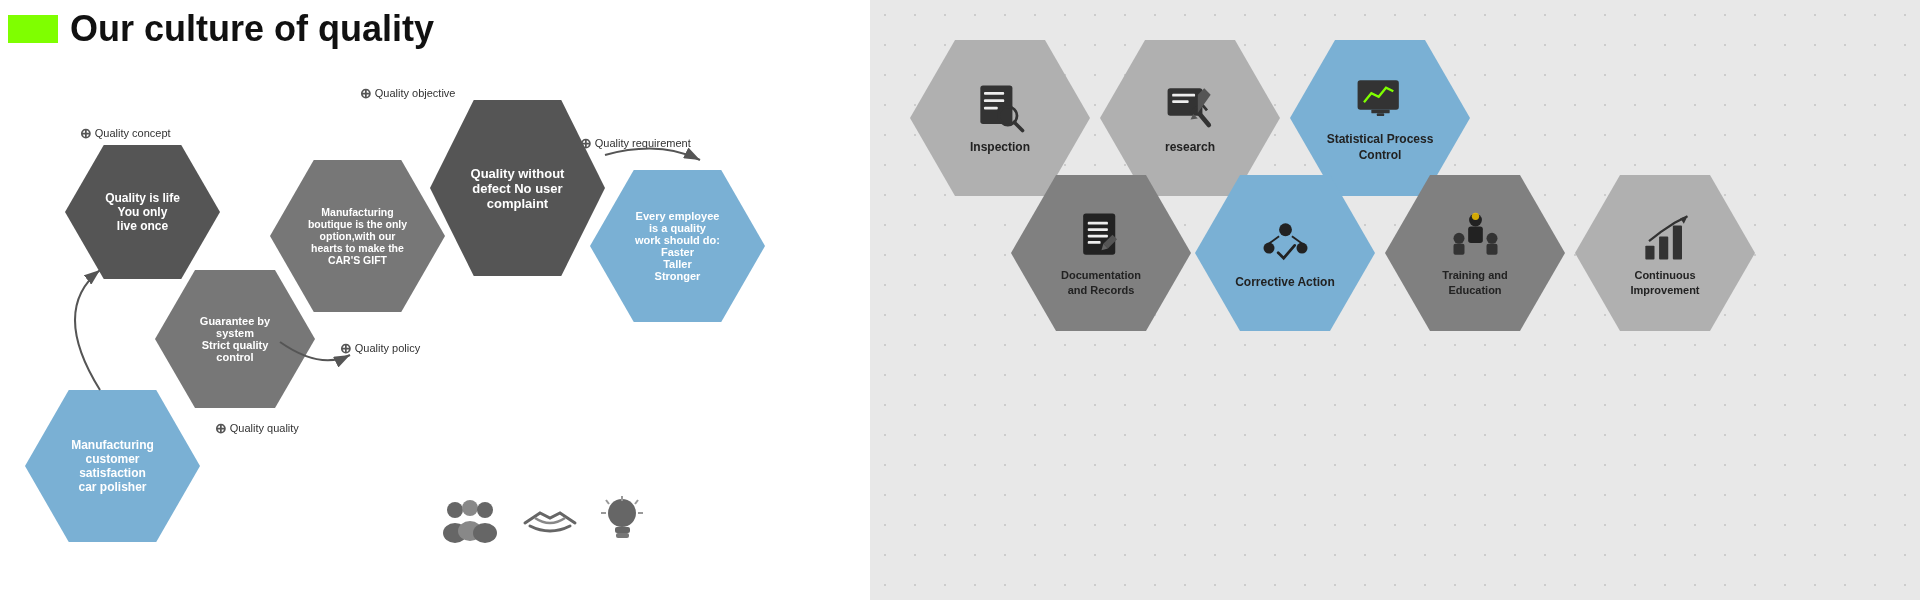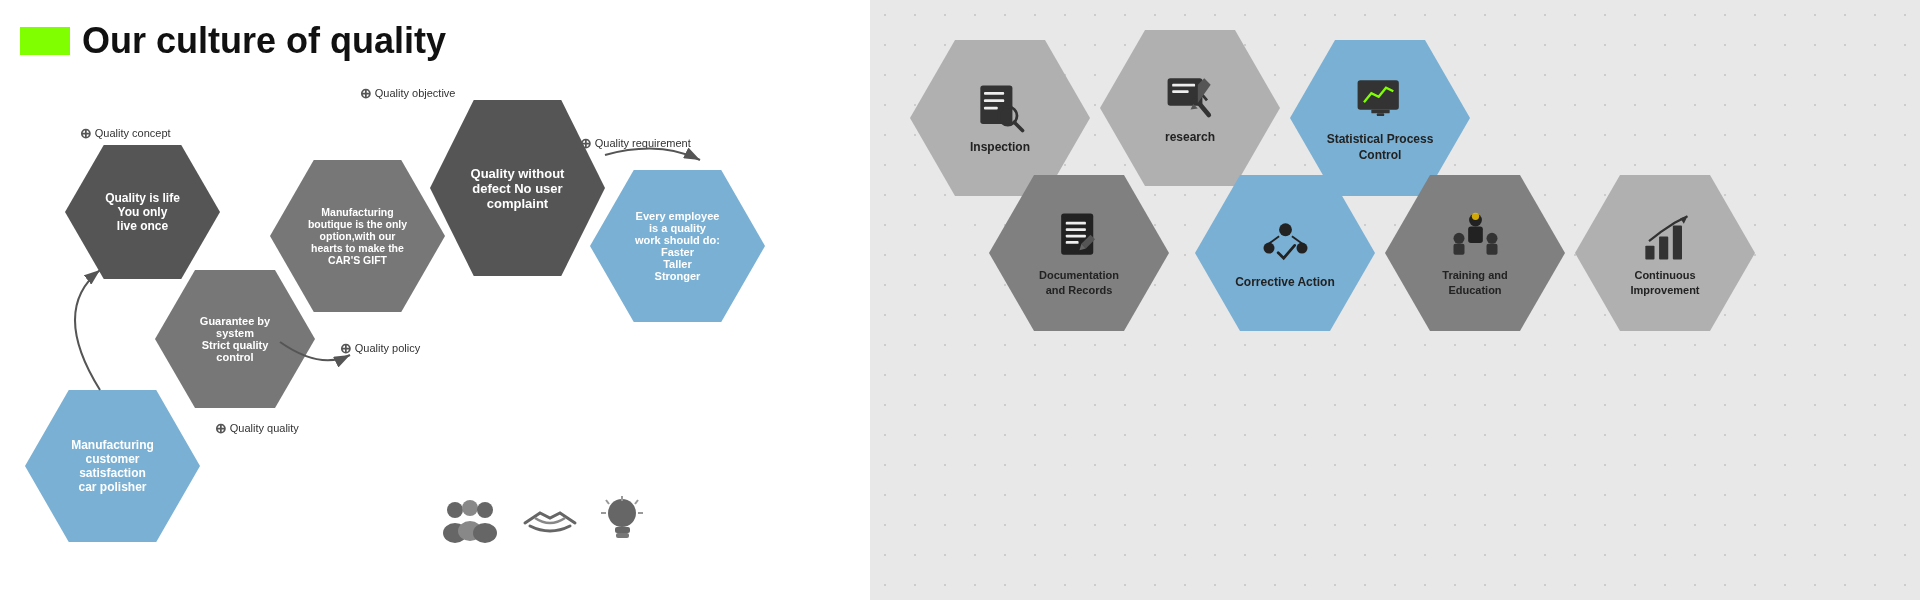--- a/index.html
+++ b/index.html
@@ -11,21 +11,21 @@
       overflow: hidden;
       display: flex;
     }
 
     
     .left-panel {
       width: 870px;
       height: 600px;
       background: #fff;
       position: relative;
-      padding: 20px;
+      padding: 8px;
     }
 
     .title-area {
       display: flex;
       align-items: center;
       gap: 12px;
       margin-bottom: 10px;
     }
     .green-bar {
       width: 50px;
@@ -297,21 +297,21 @@
         <rect x="8" y="5" width="35" height="42" rx="3" fill="#333"></rect>
         <rect x="12" y="12" width="22" height="3" rx="1" fill="#eee"></rect>
         <rect x="12" y="20" width="22" height="3" rx="1" fill="#eee"></rect>
         <rect x="12" y="28" width="15" height="3" rx="1" fill="#eee"></rect>
         <circle cx="38" cy="38" r="10" fill="none" stroke="#333" stroke-width="3"></circle>
         <line x1="45" y1="45" x2="54" y2="54" stroke="#333" stroke-width="4" stroke-linecap="round"></line>
       </svg>
       <span class="hex-label">Inspection</span>
     </div>
 
-    <div class="hex-item gray-light" style="top:0; left:200px;align-items:center;">
+    <div class="hex-item gray-light" style="top:10px; left:200px;align-items:center;">
       <svg class="icon-svg" viewBox="0 0 60 60">
         <rect x="5" y="8" width="38" height="30" rx="3" fill="#333"></rect>
         <rect x="10" y="14" width="25" height="3" rx="1" fill="#eee"></rect>
         <rect x="10" y="21" width="18" height="3" rx="1" fill="#eee"></rect>
         <path d="M35 30 L50 48" stroke="#333" stroke-width="5" stroke-linecap="round"></path>
         <path d="M30 35 L42 25 L48 32" stroke="#333" stroke-width="3" fill="none"></path>
 
         <path d="M38 15 L45 8 L52 15 L38 35 Z" fill="#555"></path>
         <path d="M30 42 L33 36 L38 41 Z" fill="#555"></path>
       </svg>
@@ -322,21 +322,21 @@
       <svg class="icon-svg" viewBox="0 0 60 60">
         <rect x="5" y="8" width="45" height="32" rx="3" fill="#333"></rect>
         <polyline points="12,32 20,22 28,26 36,16 44,20" stroke="#7fff00" stroke-width="2.5" fill="none"></polyline>
         <rect x="20" y="40" width="20" height="4" rx="1" fill="#333"></rect>
         <rect x="26" y="44" width="8" height="3" rx="1" fill="#333"></rect>
       </svg>
       <span class="hex-label" style="white-space:pre-line;">Statistical Process
 Control</span>
     </div>
 
-    <div class="hex-item gray-dark" style="top:145px; left:89px;">
+    <div class="hex-item gray-dark" style="top:145px; left:111px;">
       <svg class="icon-svg" viewBox="0 0 60 60">
         <rect x="10" y="5" width="35" height="45" rx="3" fill="#222"></rect>
         <rect x="15" y="14" width="22" height="3" rx="1" fill="#eee"></rect>
         <rect x="15" y="21" width="22" height="3" rx="1" fill="#eee"></rect>
         <rect x="15" y="28" width="22" height="3" rx="1" fill="#eee"></rect>
         <rect x="15" y="35" width="14" height="3" rx="1" fill="#eee"></rect>
 
         <path d="M32 38 L42 28 L47 33 L37 43 Z" fill="#555"></path>
         <path d="M32 38 L30 45 L37 43 Z" fill="#666"></path>
       </svg>

